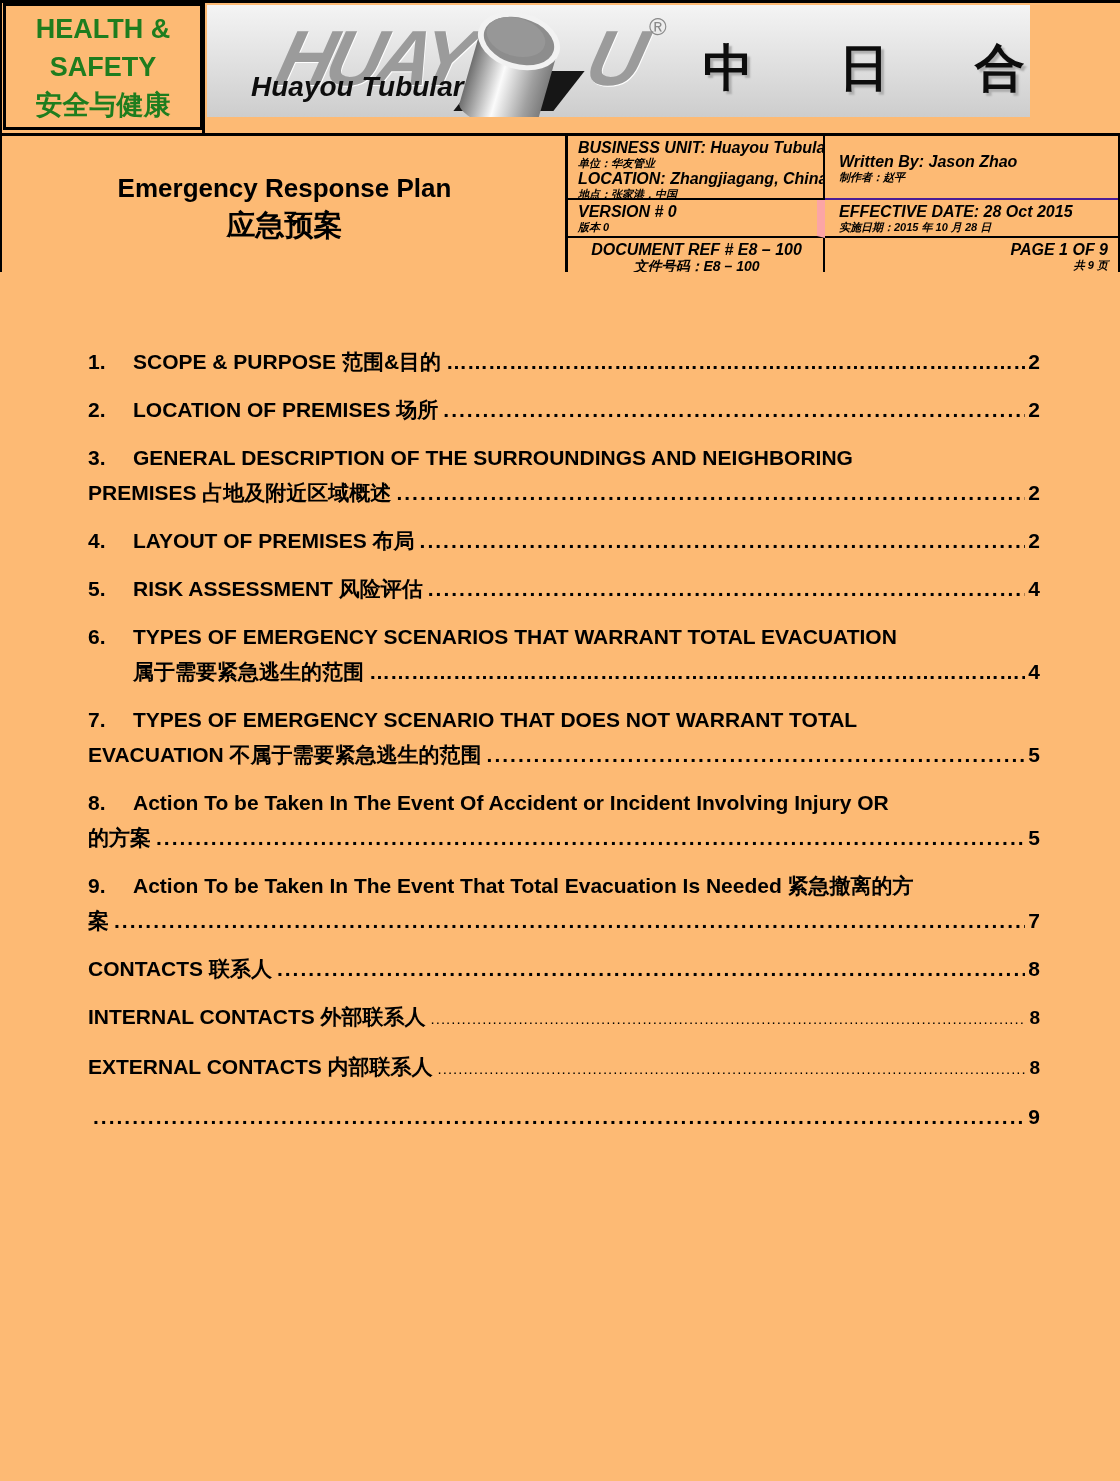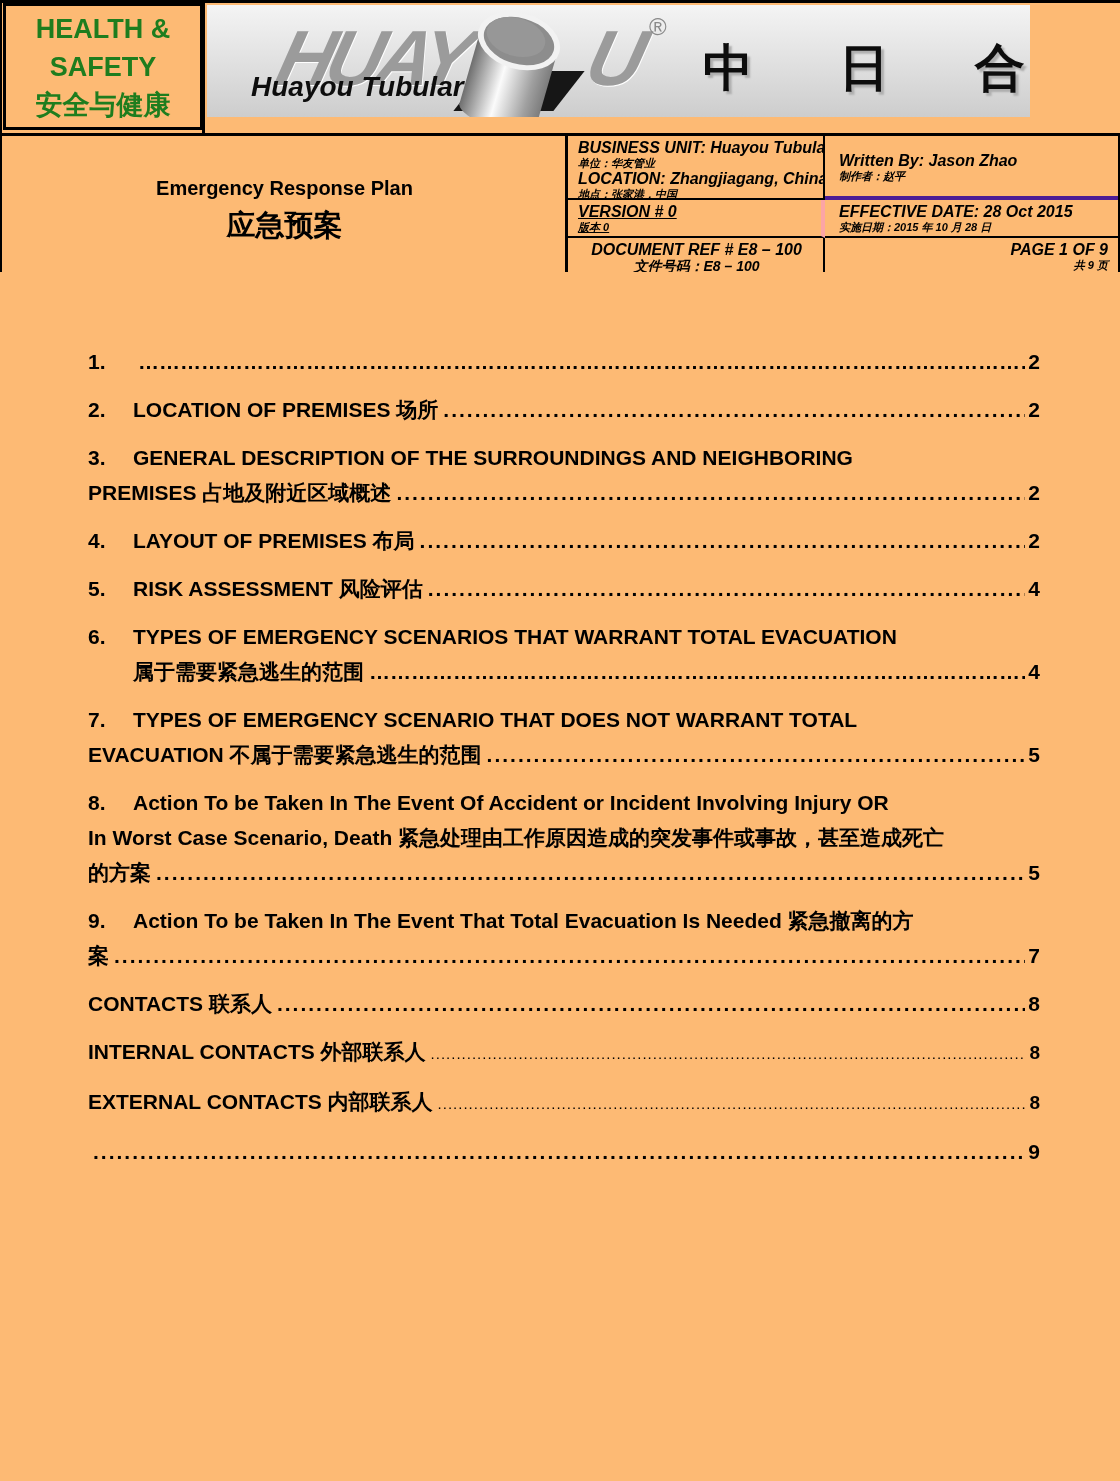--- a/index.html
+++ b/index.html
@@ -59,25 +59,25 @@
     box-sizing:border-box; border-top:3px solid #000; border-left:2px solid #000;
     border-right:2px solid #000; display:grid;
     grid-template-columns:566px 257px 1fr;
     grid-template-rows:64px 38px 34px;
   }
   .cell { box-sizing:border-box; padding:3px 8px 0 10px; overflow:hidden; }
   #cell-title {
     grid-column:1; grid-row:1 / 4; border-right:3px solid #000;
     display:flex; flex-direction:column; align-items:center; justify-content:center;
   }
-  #doc-title-en { font-size:20px; font-weight:bold; color:#000; line-height:38px; }
+  #doc-title-en { font-size:26px; font-weight:bold; color:#000; line-height:38px; }
   #doc-title-zh { font-size:29px; font-weight:bold; color:#000; line-height:36px; }
   #cell-bu     { grid-column:2; grid-row:1; border-right:2px solid #000; border-bottom:2px solid #000; }
-  #cell-writer { grid-column:3; grid-row:1; border-bottom:4px solid #4c1d95; display:flex; flex-direction:column; justify-content:center; padding-left:14px; }
-  #cell-ver    { grid-column:2; grid-row:2; border-right:4px solid #fca5a5; border-bottom:2px solid #000;text-decoration:underline; }
+  #cell-writer { grid-column:3; grid-row:1; border-bottom:2px solid #4c1d95; display:flex; flex-direction:column; justify-content:center; padding-left:14px; }
+  #cell-ver    { grid-column:2; grid-row:2; border-right:8px solid #fca5a5; border-bottom:2px solid #000; }
   #cell-eff    { grid-column:3; grid-row:2; border-bottom:2px solid #000; padding-left:14px; }
   #cell-ref    { grid-column:2; grid-row:3; border-right:2px solid #000;text-align:center; }
   #cell-page   { grid-column:3; grid-row:3; text-align:right; padding-right:10px; }
   .meta-en { font-weight:bold; font-style:italic; font-size:16px; line-height:17px; color:#000; white-space:nowrap; }
   .meta-zh { font-weight:bold; font-style:italic; font-size:11px; line-height:14px; color:#000; white-space:nowrap; }
   .meta-zh-lg { font-weight:bold; font-style:italic; font-size:14px; line-height:17px; color:#000; white-space:nowrap; }
   #cell-bu .meta-en { line-height:18px; }
   #cell-bu .meta-zh { line-height:13px; }
 
   
@@ -170,20 +170,21 @@
     <div class="cell" id="cell-page">
       <div class="meta-en">PAGE 1 OF 9</div>
       <div class="meta-zh">共 9 页</div>
     </div>
   </div>
 
   <div id="toc">
       <div class="toc-entry">
         <div class="toc-line">
           <span class="toc-num">1.</span>
+          <span class="toc-text">SCOPE &amp; PURPOSE 范围&amp;目的</span>
           <span class="toc-leader ellipsis">………………………………………………………………………………………………………………………………………………………………………………………………………………………………………………………………………………………………………………………………</span>
           <span class="toc-page">2</span>
         </div>
       </div>
       <div class="toc-entry">
         <div class="toc-line">
           <span class="toc-num">2.</span>
           <span class="toc-text">LOCATION OF PREMISES 场所</span>
           <span class="toc-leader">................................................................................................................................................................................................................................................................................................................................................................................................................</span>
           <span class="toc-page">2</span>
@@ -237,23 +238,20 @@
           <span class="toc-leader">................................................................................................................................................................................................................................................................................................................................................................................................................</span>
           <span class="toc-page">5</span>
         </div>
       </div>
       <div class="toc-entry">
         <div class="toc-line">
           <span class="toc-num">8.</span>
           <span class="toc-text">Action To be Taken In The Event Of Accident or Incident Involving Injury OR</span>
         </div>
         <div class="toc-line">
-          <span class="toc-text">In Worst Case Scenario, Death 紧急处理由工作原因造成的突发事件或事故，甚至造成死亡</span>
-        </div>
-        <div class="toc-line">
           <span class="toc-text">的方案</span>
           <span class="toc-leader">................................................................................................................................................................................................................................................................................................................................................................................................................</span>
           <span class="toc-page">5</span>
         </div>
       </div>
       <div class="toc-entry">
         <div class="toc-line">
           <span class="toc-num">9.</span>
           <span class="toc-text">Action To be Taken In The Event That Total Evacuation Is Needed 紧急撤离的方</span>
         </div>

